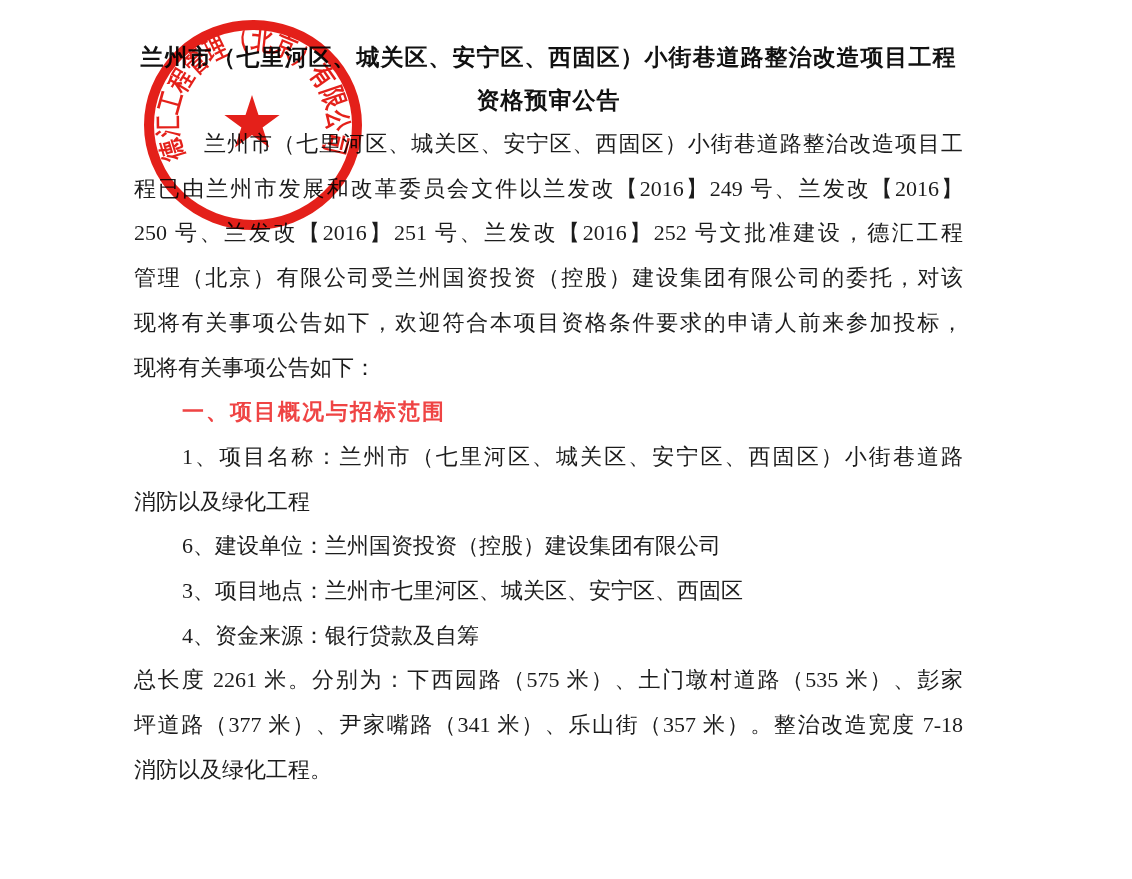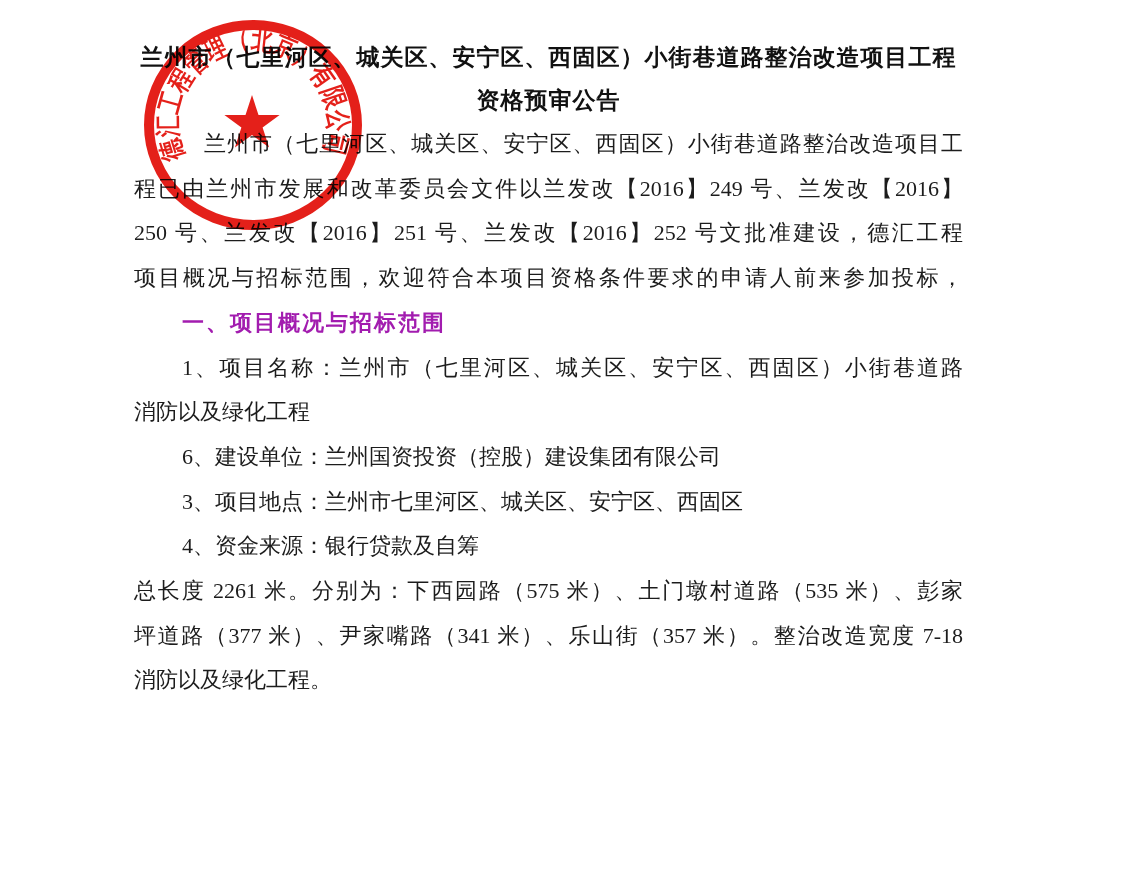--- a/index.html
+++ b/index.html
@@ -18,21 +18,21 @@
     font-size:23px;font-weight:bold;line-height:43px;
     text-align:center;color:#111;letter-spacing:1px;
   }
   .line{
     margin:0;font-size:22px;line-height:44.7px;
     text-align:justify;white-space:normal;
   }
   .fill{text-align-last:justify;}
   .ind{text-indent:48px;}
   .ind-lg{text-indent:70px;}
-  .heading{font-weight:bold;color:#a21caf;letter-spacing:2px;}
+  .heading{font-weight:bold;color:#ef4444;letter-spacing:2px;}
   .stamp-svg{
     position:absolute;left:0;top:0;width:1132px;height:879px;
     mix-blend-mode:multiply;opacity:0.95;pointer-events:none;
   }
   .seal-text{
     font-family:"Liberation Serif","DejaVu Serif",serif;
     font-weight:bold;font-size:27px;
   }
 </style>
 </head>
@@ -40,21 +40,23 @@
 
 <div class="page">
 
   <div class="content">
     <div class="title-line">兰州市（七里河区、城关区、安宁区、西固区）小街巷道路整治改造项目工程</div>
     <div class="title-line">资格预审公告</div>
 
     <p class="line fill ind-lg">兰州市（七里河区、城关区、安宁区、西固区）小街巷道路整治改造项目工</p>
     <p class="line fill">程已由兰州市发展和改革委员会文件以兰发改【2016】249 号、兰发改【2016】</p>
     <p class="line fill">250 号、兰发改【2016】251 号、兰发改【2016】252 号文批准建设，德汇工程</p>
-    <p class="line fill">项目概况与招标范围，欢迎符合本项目资格条件要求的申请人前来参加投标，</p>
+    <p class="line fill">管理（北京）有限公司受兰州国资投资（控股）建设集团有限公司的委托，对该</p>
+    <p class="line fill">现将有关事项公告如下，欢迎符合本项目资格条件要求的申请人前来参加投标，</p>
+    <p class="line">现将有关事项公告如下：</p>
 
     <p class="line heading ind">一、项目概况与招标范围</p>
 
     <p class="line fill ind">1、项目名称：兰州市（七里河区、城关区、安宁区、西固区）小街巷道路</p>
     <p class="line">消防以及绿化工程</p>
     <p class="line ind">6、建设单位：兰州国资投资（控股）建设集团有限公司</p>
     <p class="line ind">3、项目地点：兰州市七里河区、城关区、安宁区、西固区</p>
     <p class="line ind">4、资金来源：银行贷款及自筹</p>
     <p class="line fill">总长度 2261 米。分别为：下西园路（575 米）、土门墩村道路（535 米）、彭家</p>
     <p class="line fill">坪道路（377 米）、尹家嘴路（341 米）、乐山街（357 米）。整治改造宽度 7-18</p>

